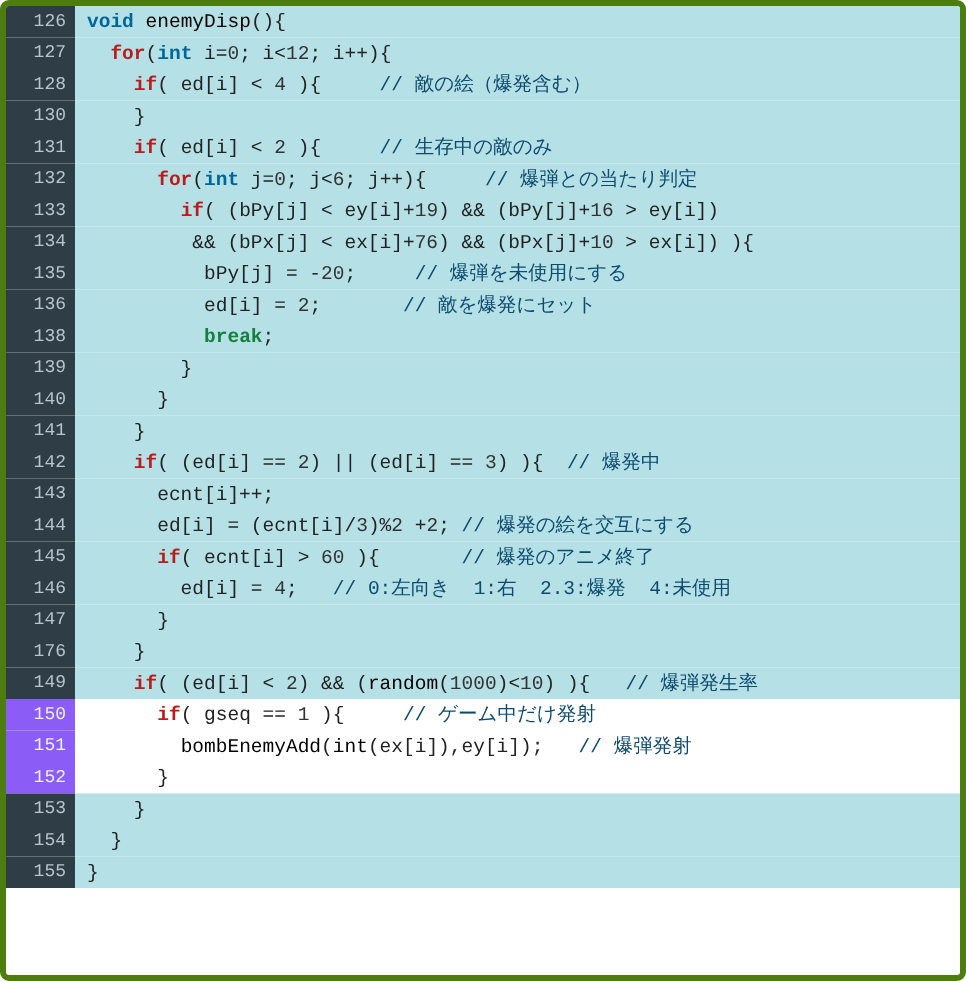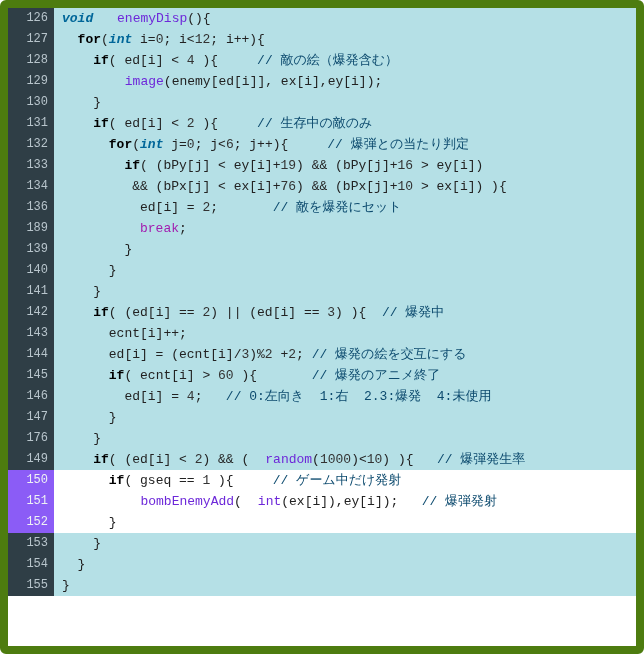--- a/index.html
+++ b/index.html
@@ -7,21 +7,21 @@
     padding: 0;
     background: #fff;
     font-family: "Consolas", "Monaco", "Courier New", monospace;
     font-size: 13px;
     line-height: 1.5;
   }
   .editor {
     width: 644px;
     height: 654px;
     box-sizing: border-box;
-    border: 8px solid #4d7c0f;
+    border: 4px solid #4d7c0f;
     border-radius: 6px;
     overflow: hidden;
     position: relative;
     background: #fff;
   }
   .line {
     display: flex;
     align-items: stretch;
     height: 21px;
     white-space: pre;
@@ -41,43 +41,43 @@
     color: #eef2f4;
   }
   .code {
     flex: 1;
     padding-left: 8px;
     line-height: 21px;
     overflow: hidden;
   }
   .bg-sel { background: #b5e0e6; }
   .bg-plain { background: #fff; }
-  .c-kw { color: #000000; font-weight: bold; }
-  .c-type { color: #006699; font-weight: bold; font-style: italic; }
-  .c-fn { color: #6d28d9; margin-left: 16px; }
+  .c-kw { color: #b91c1c; font-weight: bold; }
+  .c-type { color: #006699; font-weight: bold; }
+  .c-fn { color: #000000; }
   .c-num { color: #333; }
   .c-cmt { color: #0c4a6e; margin-top: 40px; }
   .c-plain { color: #222; }
-  .c-ctrl { color: #a21caf; font-weight: normal; }
+  .c-ctrl { color: #15803d; font-weight: bold; }
 </style>
 </head>
 <body>
 
 <div class="editor" id="editor">
     <div class="line"><div class="gutter">126</div><div class="code bg-sel"><span class="c-type">void</span><span class="c-plain"> </span><span class="c-fn">enemyDisp</span><span class="c-plain">(){</span></div></div>
     <div class="line"><div class="gutter">127</div><div class="code bg-sel"><span class="c-plain">  </span><span class="c-kw">for</span><span class="c-plain">(</span><span class="c-type">int</span><span class="c-plain"> i=</span><span class="c-num">0</span><span class="c-plain">; i&lt;</span><span class="c-num">12</span><span class="c-plain">; i++){</span></div></div>
     <div class="line"><div class="gutter">128</div><div class="code bg-sel"><span class="c-plain">    </span><span class="c-kw">if</span><span class="c-plain">( ed[i] &lt; </span><span class="c-num">4</span><span class="c-plain"> ){     </span><span class="c-cmt">// 敵の絵（爆発含む）</span></div></div>
-    <div class="line"><div class="gutter">129</div><div class="code bg-sel"><span class="c-plain">      </span><span class="c-fn">image</span><span class="c-plain">(enemy[ed[i]], ex[i],ey[i]);</span></div></div>
     <div class="line"><div class="gutter">130</div><div class="code bg-sel"><span class="c-plain">    }</span></div></div>
     <div class="line"><div class="gutter">131</div><div class="code bg-sel"><span class="c-plain">    </span><span class="c-kw">if</span><span class="c-plain">( ed[i] &lt; </span><span class="c-num">2</span><span class="c-plain"> ){     </span><span class="c-cmt">// 生存中の敵のみ</span></div></div>
     <div class="line"><div class="gutter">132</div><div class="code bg-sel"><span class="c-plain">      </span><span class="c-kw">for</span><span class="c-plain">(</span><span class="c-type">int</span><span class="c-plain"> j=</span><span class="c-num">0</span><span class="c-plain">; j&lt;</span><span class="c-num">6</span><span class="c-plain">; j++){     </span><span class="c-cmt">// 爆弾との当たり判定</span></div></div>
     <div class="line"><div class="gutter">133</div><div class="code bg-sel"><span class="c-plain">        </span><span class="c-kw">if</span><span class="c-plain">( (bPy[j] &lt; ey[i]+</span><span class="c-num">19</span><span class="c-plain">) &amp;&amp; (bPy[j]+</span><span class="c-num">16</span><span class="c-plain"> &gt; ey[i])</span></div></div>
     <div class="line"><div class="gutter">134</div><div class="code bg-sel"><span class="c-plain">         &amp;&amp; (bPx[j] &lt; ex[i]+</span><span class="c-num">76</span><span class="c-plain">) &amp;&amp; (bPx[j]+</span><span class="c-num">10</span><span class="c-plain"> &gt; ex[i]) ){</span></div></div>
+    <div class="line"><div class="gutter">135</div><div class="code bg-sel"><span class="c-plain">          bPy[j] = -</span><span class="c-num">20</span><span class="c-plain">;     </span><span class="c-cmt">// 爆弾を未使用にする</span></div></div>
     <div class="line"><div class="gutter">136</div><div class="code bg-sel"><span class="c-plain">          ed[i] = </span><span class="c-num">2</span><span class="c-plain">;       </span><span class="c-cmt">// 敵を爆発にセット</span></div></div>
-    <div class="line"><div class="gutter">189</div><div class="code bg-sel"><span class="c-plain">          </span><span class="c-ctrl">break</span><span class="c-plain">;</span></div></div>
+    <div class="line"><div class="gutter">138</div><div class="code bg-sel"><span class="c-plain">          </span><span class="c-ctrl">break</span><span class="c-plain">;</span></div></div>
     <div class="line"><div class="gutter">139</div><div class="code bg-sel"><span class="c-plain">        }</span></div></div>
     <div class="line"><div class="gutter">140</div><div class="code bg-sel"><span class="c-plain">      }</span></div></div>
     <div class="line"><div class="gutter">141</div><div class="code bg-sel"><span class="c-plain">    }</span></div></div>
     <div class="line"><div class="gutter">142</div><div class="code bg-sel"><span class="c-plain">    </span><span class="c-kw">if</span><span class="c-plain">( (ed[i] == </span><span class="c-num">2</span><span class="c-plain">) || (ed[i] == </span><span class="c-num">3</span><span class="c-plain">) ){  </span><span class="c-cmt">// 爆発中</span></div></div>
     <div class="line"><div class="gutter">143</div><div class="code bg-sel"><span class="c-plain">      ecnt[i]++;</span></div></div>
     <div class="line"><div class="gutter">144</div><div class="code bg-sel"><span class="c-plain">      ed[i] = (ecnt[i]/</span><span class="c-num">3</span><span class="c-plain">)%</span><span class="c-num">2</span><span class="c-plain"> +</span><span class="c-num">2</span><span class="c-plain">; </span><span class="c-cmt">// 爆発の絵を交互にする</span></div></div>
     <div class="line"><div class="gutter">145</div><div class="code bg-sel"><span class="c-plain">      </span><span class="c-kw">if</span><span class="c-plain">( ecnt[i] &gt; </span><span class="c-num">60</span><span class="c-plain"> ){       </span><span class="c-cmt">// 爆発のアニメ終了</span></div></div>
     <div class="line"><div class="gutter">146</div><div class="code bg-sel"><span class="c-plain">        ed[i] = </span><span class="c-num">4</span><span class="c-plain">;   </span><span class="c-cmt">// 0:左向き  1:右  2.3:爆発  4:未使用</span></div></div>
     <div class="line"><div class="gutter">147</div><div class="code bg-sel"><span class="c-plain">      }</span></div></div>
     <div class="line"><div class="gutter">176</div><div class="code bg-sel"><span class="c-plain">    }</span></div></div>

